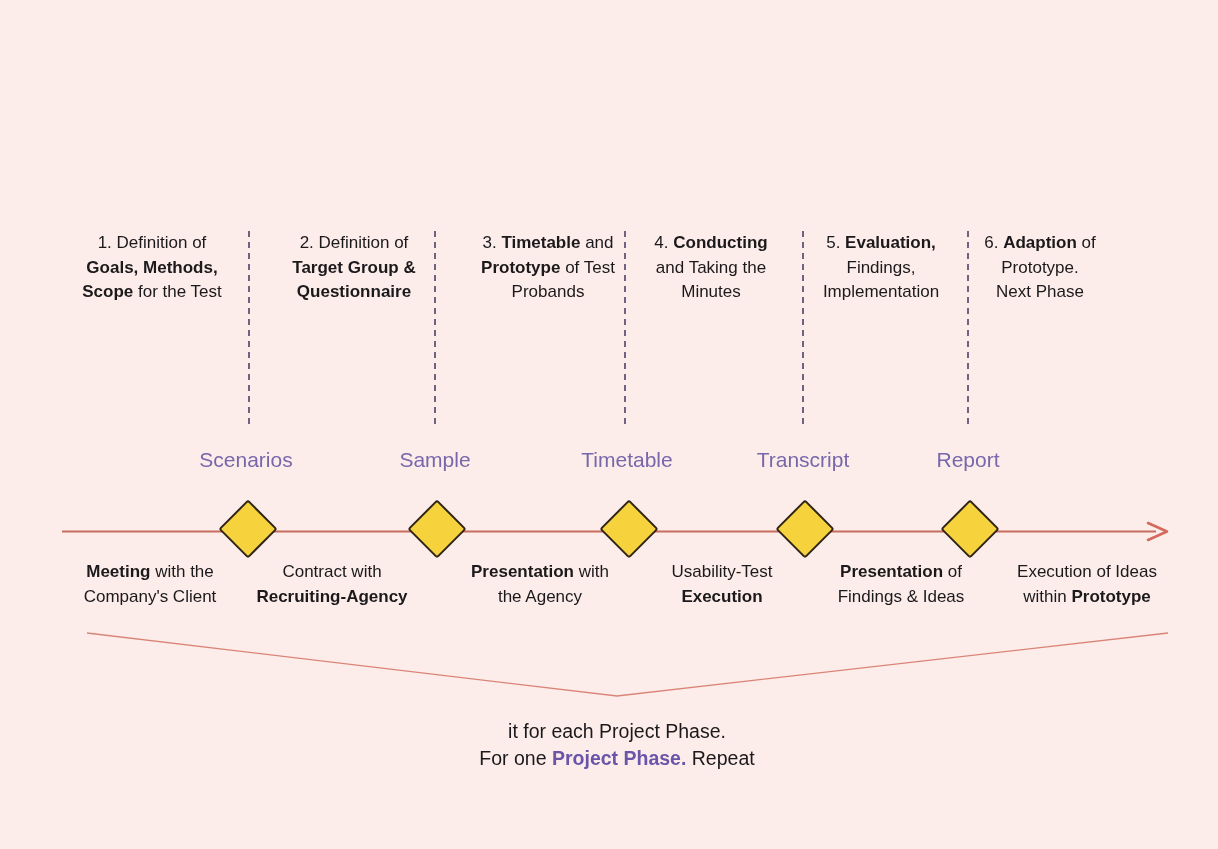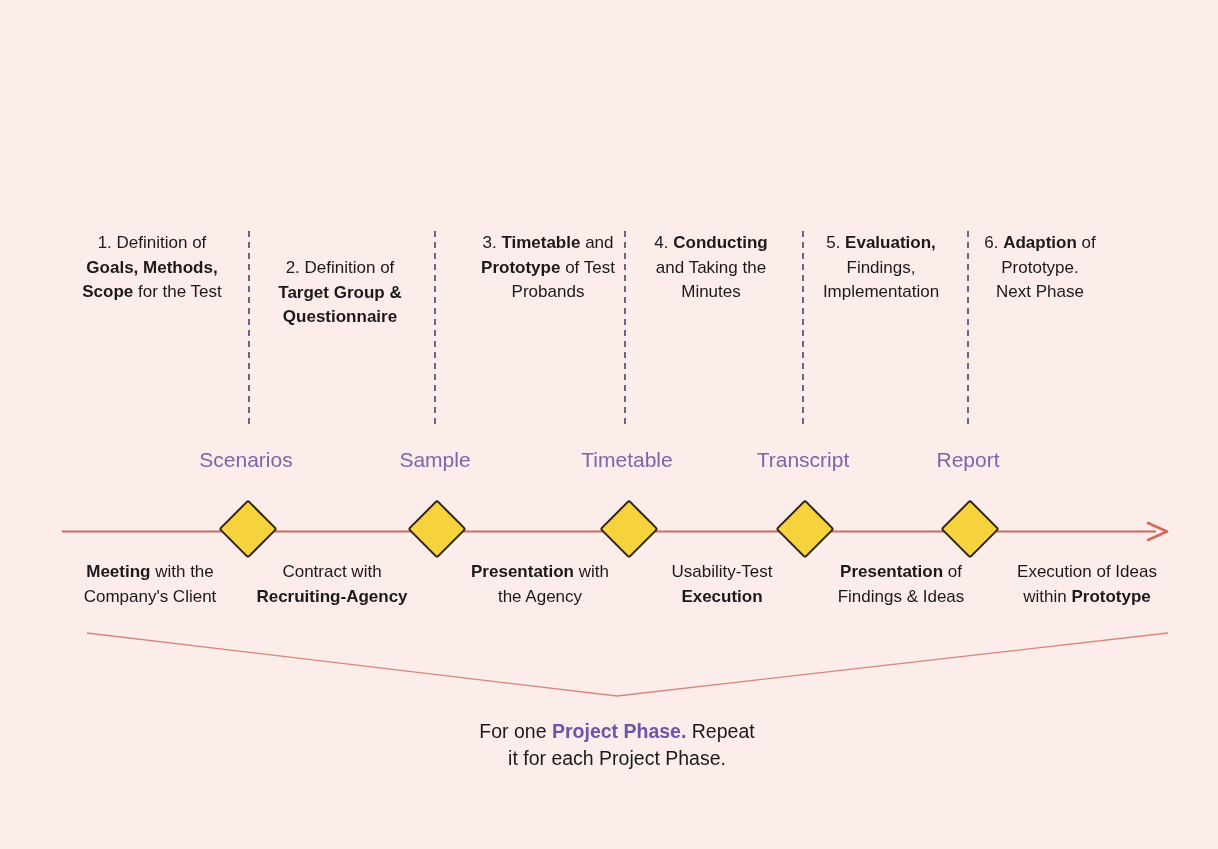--- a/index.html
+++ b/index.html
@@ -121,21 +121,21 @@
       <div class="dash-line" style="left: 802px;"></div>
       <div class="dash-line" style="left: 967px;"></div>
     </div>
 
   <div id="phases">
       <div class="phase-col" style="left: 152px;">
         <div class="rich-line"><span>1. Definition of</span></div>
         <div class="rich-line"><span class="bold">Goals, Methods,</span></div>
         <div class="rich-line"><span class="bold">Scope</span><span> for the Test</span></div>
       </div>
-      <div class="phase-col" style="left: 340px; margin-top: 25px;">
+      <div class="phase-col" style="left: 354px;">
         <div class="rich-line"><span>2. Definition of</span></div>
         <div class="rich-line"><span class="bold">Target Group &amp;</span></div>
         <div class="rich-line"><span class="bold">Questionnaire</span></div>
       </div>
       <div class="phase-col" style="left: 548px;">
         <div class="rich-line"><span>3. </span><span class="bold">Timetable</span><span> and</span></div>
         <div class="rich-line"><span class="bold">Prototype</span><span> of Test</span></div>
         <div class="rich-line"><span>Probands</span></div>
       </div>
       <div class="phase-col" style="left: 711px;">
@@ -198,17 +198,17 @@
         <div class="rich-line"><span class="bold">Presentation</span><span> of</span></div>
         <div class="rich-line"><span>Findings &amp; Ideas</span></div>
       </div>
       <div class="activity-col" style="left: 1087px;">
         <div class="rich-line"><span>Execution of Ideas</span></div>
         <div class="rich-line"><span>within </span><span class="bold">Prototype</span></div>
       </div>
     </div>
 
   <div class="footer-note" id="footer-note">
+      <div class="rich-line"><span>it for each Project Phase.</span></div>
       <div class="rich-line"><span>For one </span><span class="bold purple">Project Phase.</span><span> Repeat</span></div>
-      <div class="rich-line"><span>it for each Project Phase.</span></div>
     </div>
 
 </div>
 
 </body></html>

